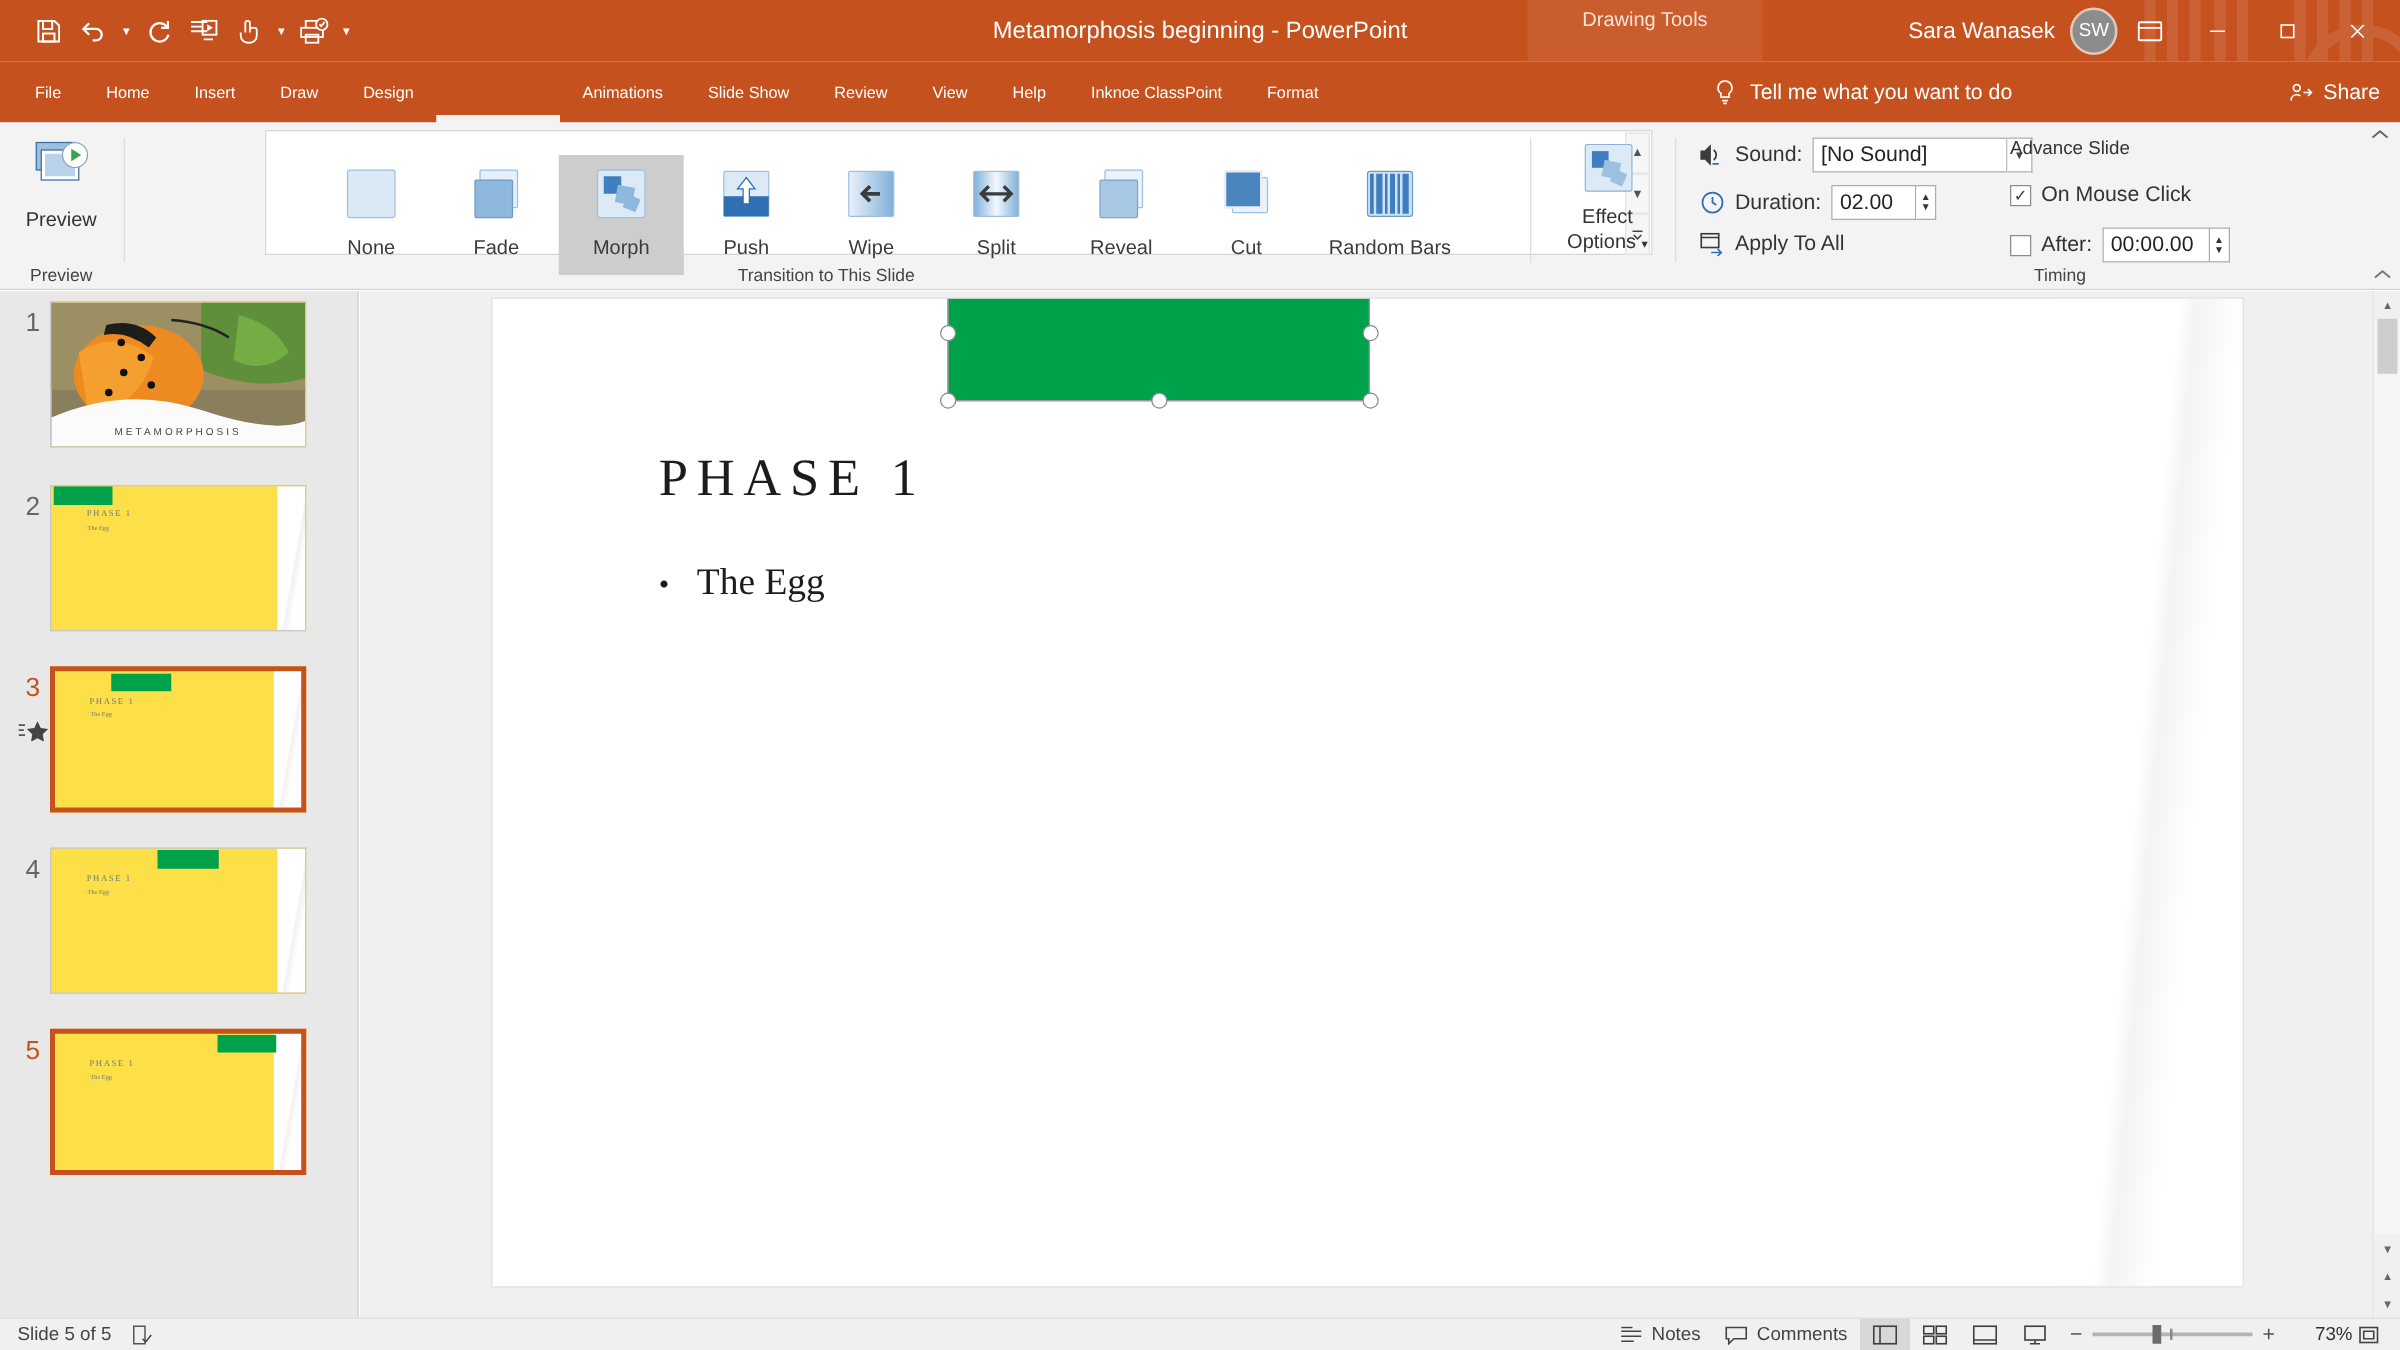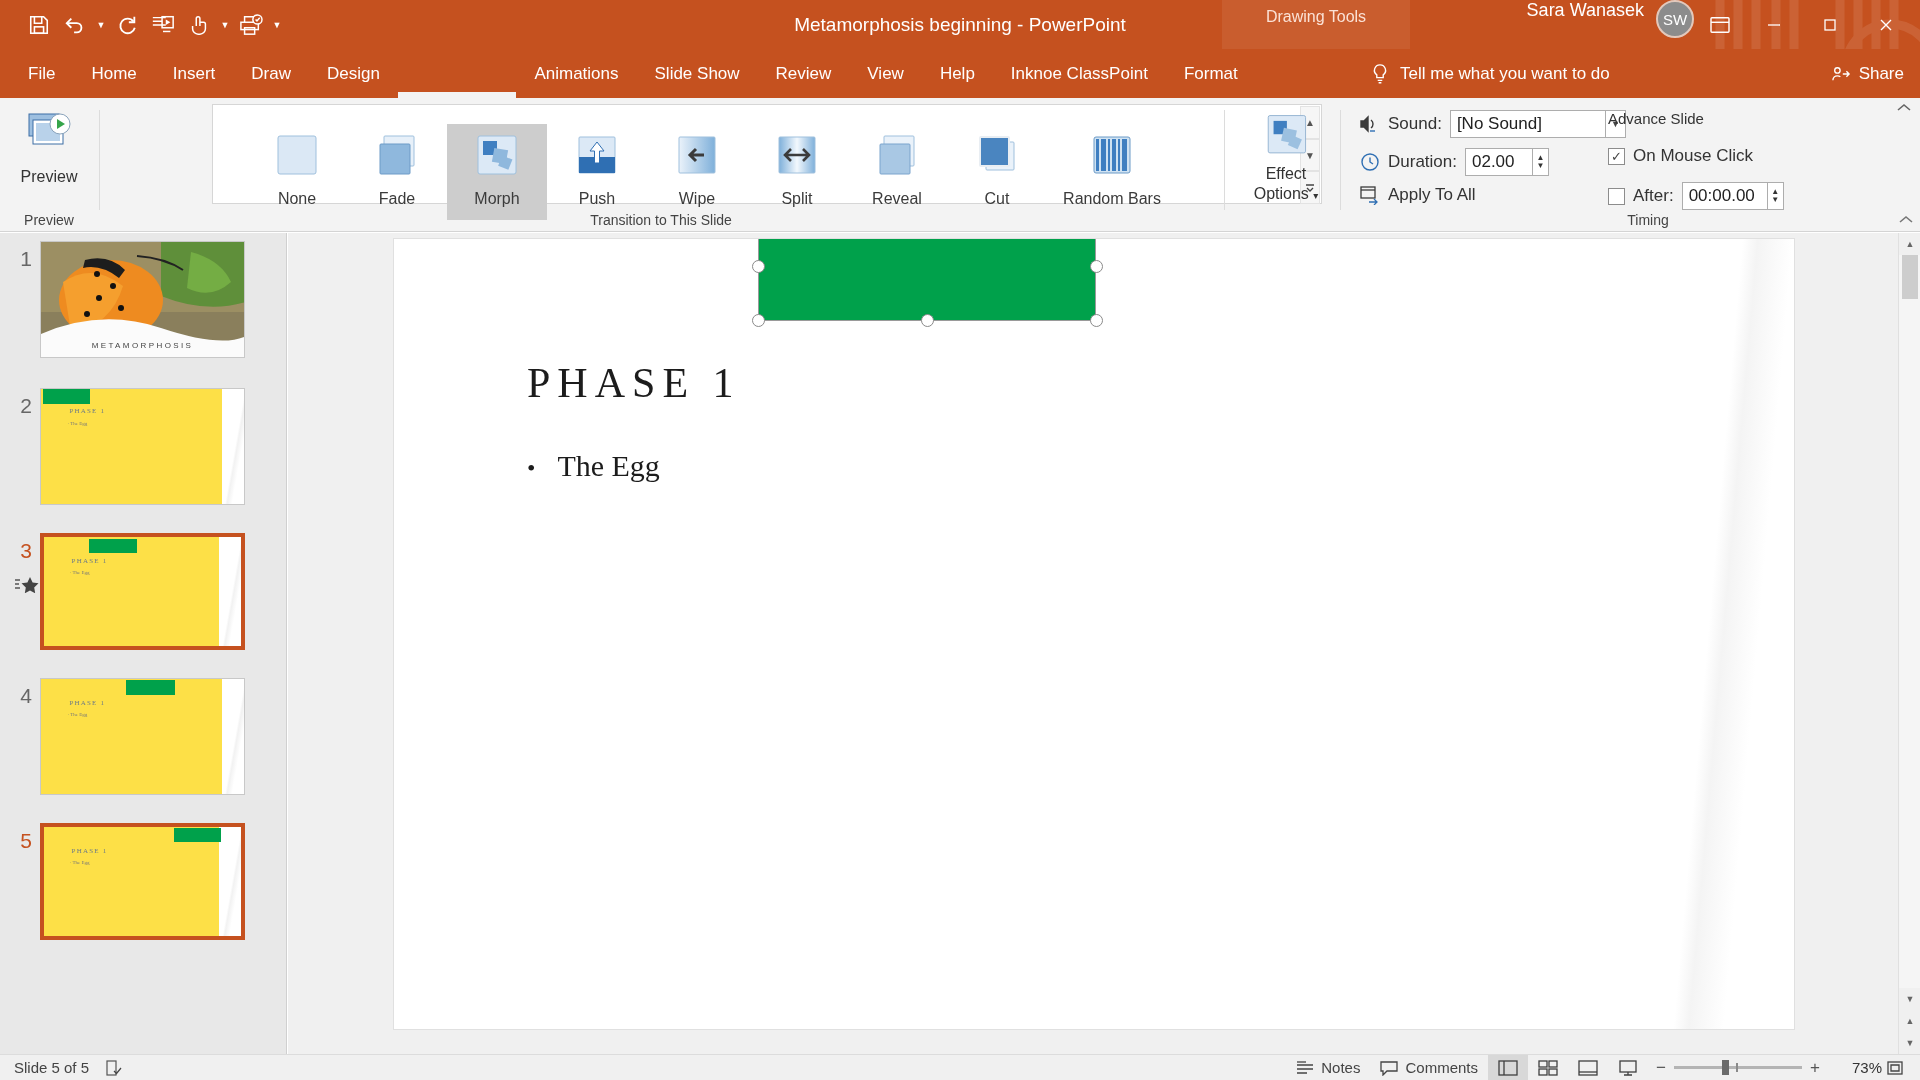--- a/index.html
+++ b/index.html
@@ -30,21 +30,21 @@
   .drawing-tools {
     position: absolute; left: 1228px; top: 8px; width: 176px; text-align:center;
     font-size: 16px; color: #fbe2d6;
   }
   .ctx-band {
     position: absolute; top: 0; left: 1222px; width: 188px; height: 49px;
     background: rgba(255,255,255,0.07);
   }
   .user-area {
     position: absolute; right: 0; top: 0; height: 49px;
-    display: flex; align-items: flex-start; gap: 0px; padding-right: 6px;
+    display: flex; align-items: center; gap: 0px; padding-right: 6px;
   }
   .user-name { font-size: 18px; color: #fff; margin-right: 12px; }
   .avatar {
     width: 38px; height: 38px; border-radius: 50%;
     background: #8c8c8c; color: #fff; font-size: 15px;
     display: flex; align-items: center; justify-content: center;
     border: 2px solid #e3c8bb;
   }
   .win-btn {
     width: 56px; height: 49px; display: flex; align-items: center; justify-content: center;
@@ -58,21 +58,21 @@
   .deco svg { position:absolute; top:-40px; right:-20px; }
 
   
   .tabstrip {
     position: absolute; top: 49px; left: 0; width: 1920px; height: 49px;
     background: #c5511f;
   }
   .tabs { display: flex; align-items: stretch; height: 49px; padding-left: 10px; }
   .tab {
     display: flex; align-items: center; padding: 0 18px;
-    color: #fff; font-size: 17px; height: 49px; white-space: nowrap;
+    color: #fff; font-size: 13px; height: 49px; white-space: nowrap;
   }
   .tab.active { background: #f3f3f3; color: #c5511f; margin-top: 43px; }
   .tab.ctx { color:#fff; }
   .tellme {
     position: absolute; left: 1370px; top: 0; height: 49px;
     display: flex; align-items: center; gap: 10px; color: #fff; font-size: 17px;
   }
   .share {
     position: absolute; right: 16px; top: 0; height: 49px;
     display: flex; align-items: center; gap: 8px; color: #fff; font-size: 17px;

